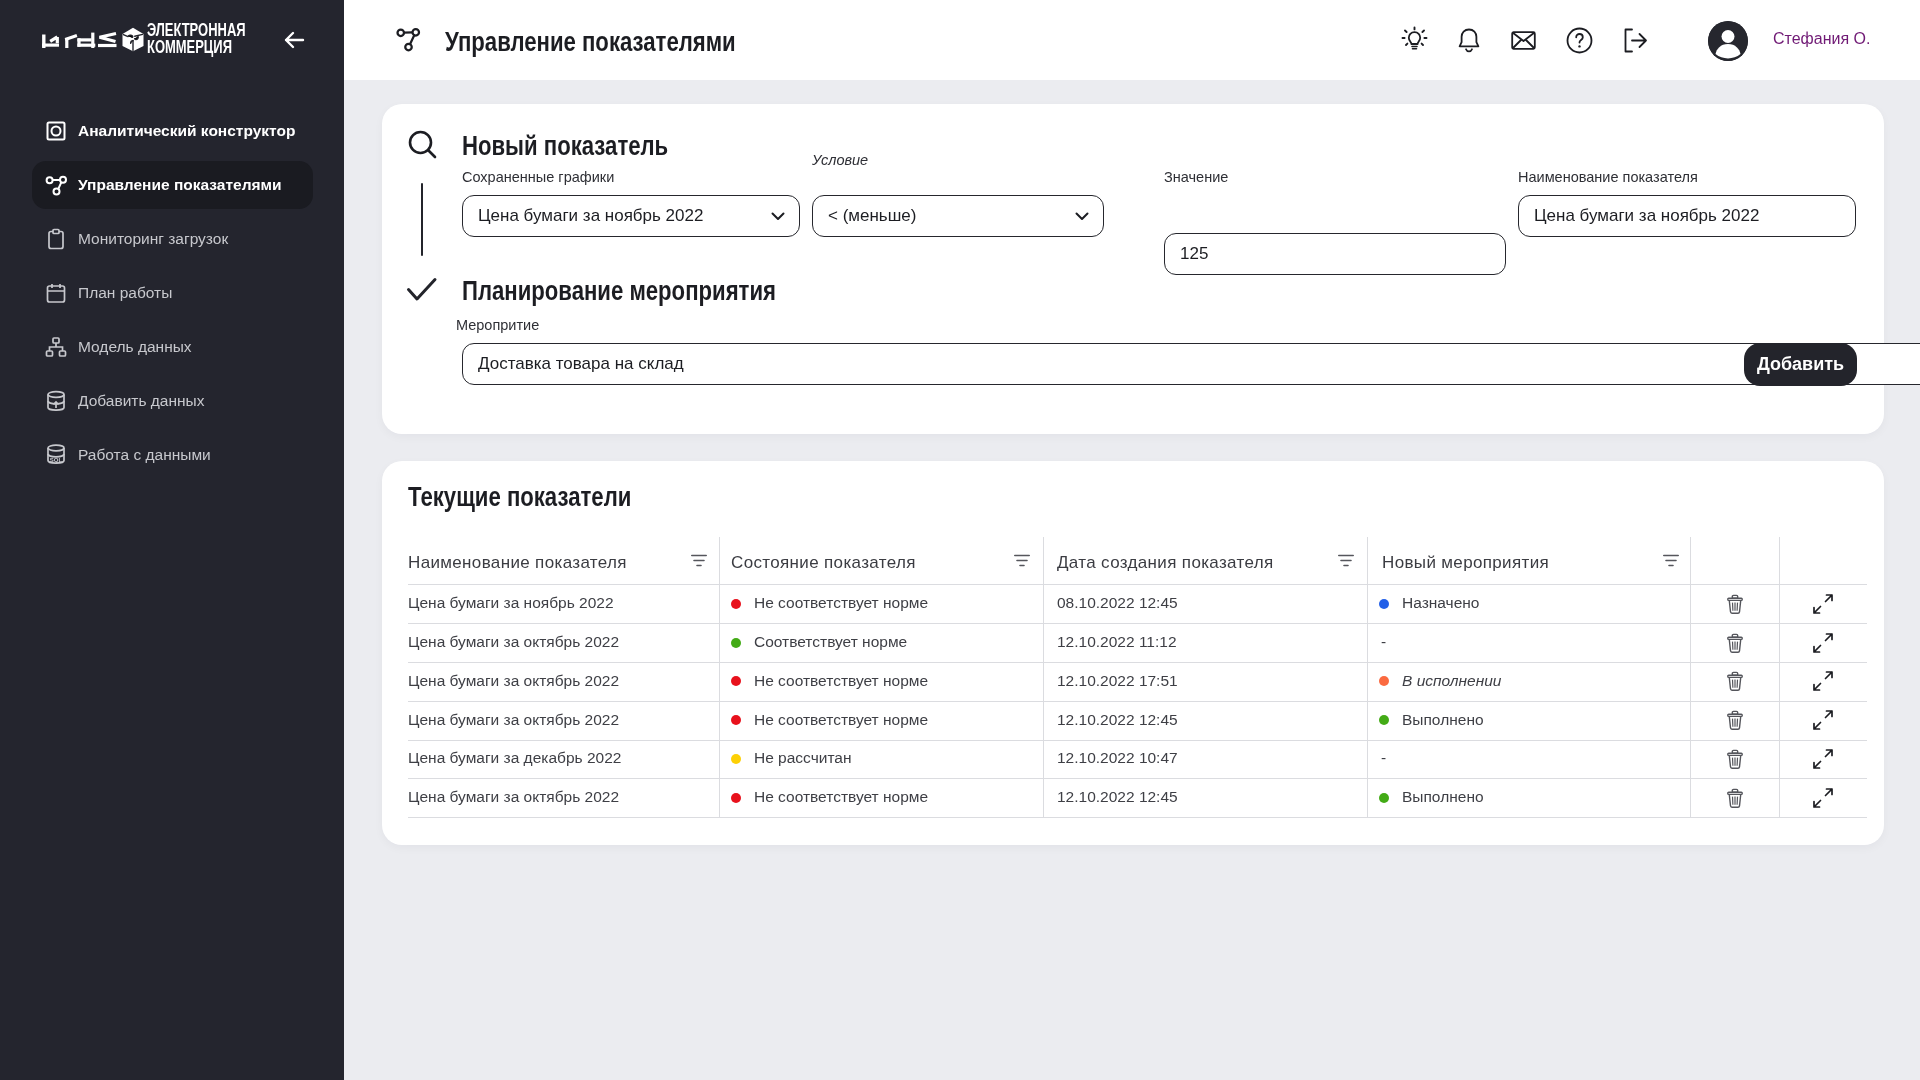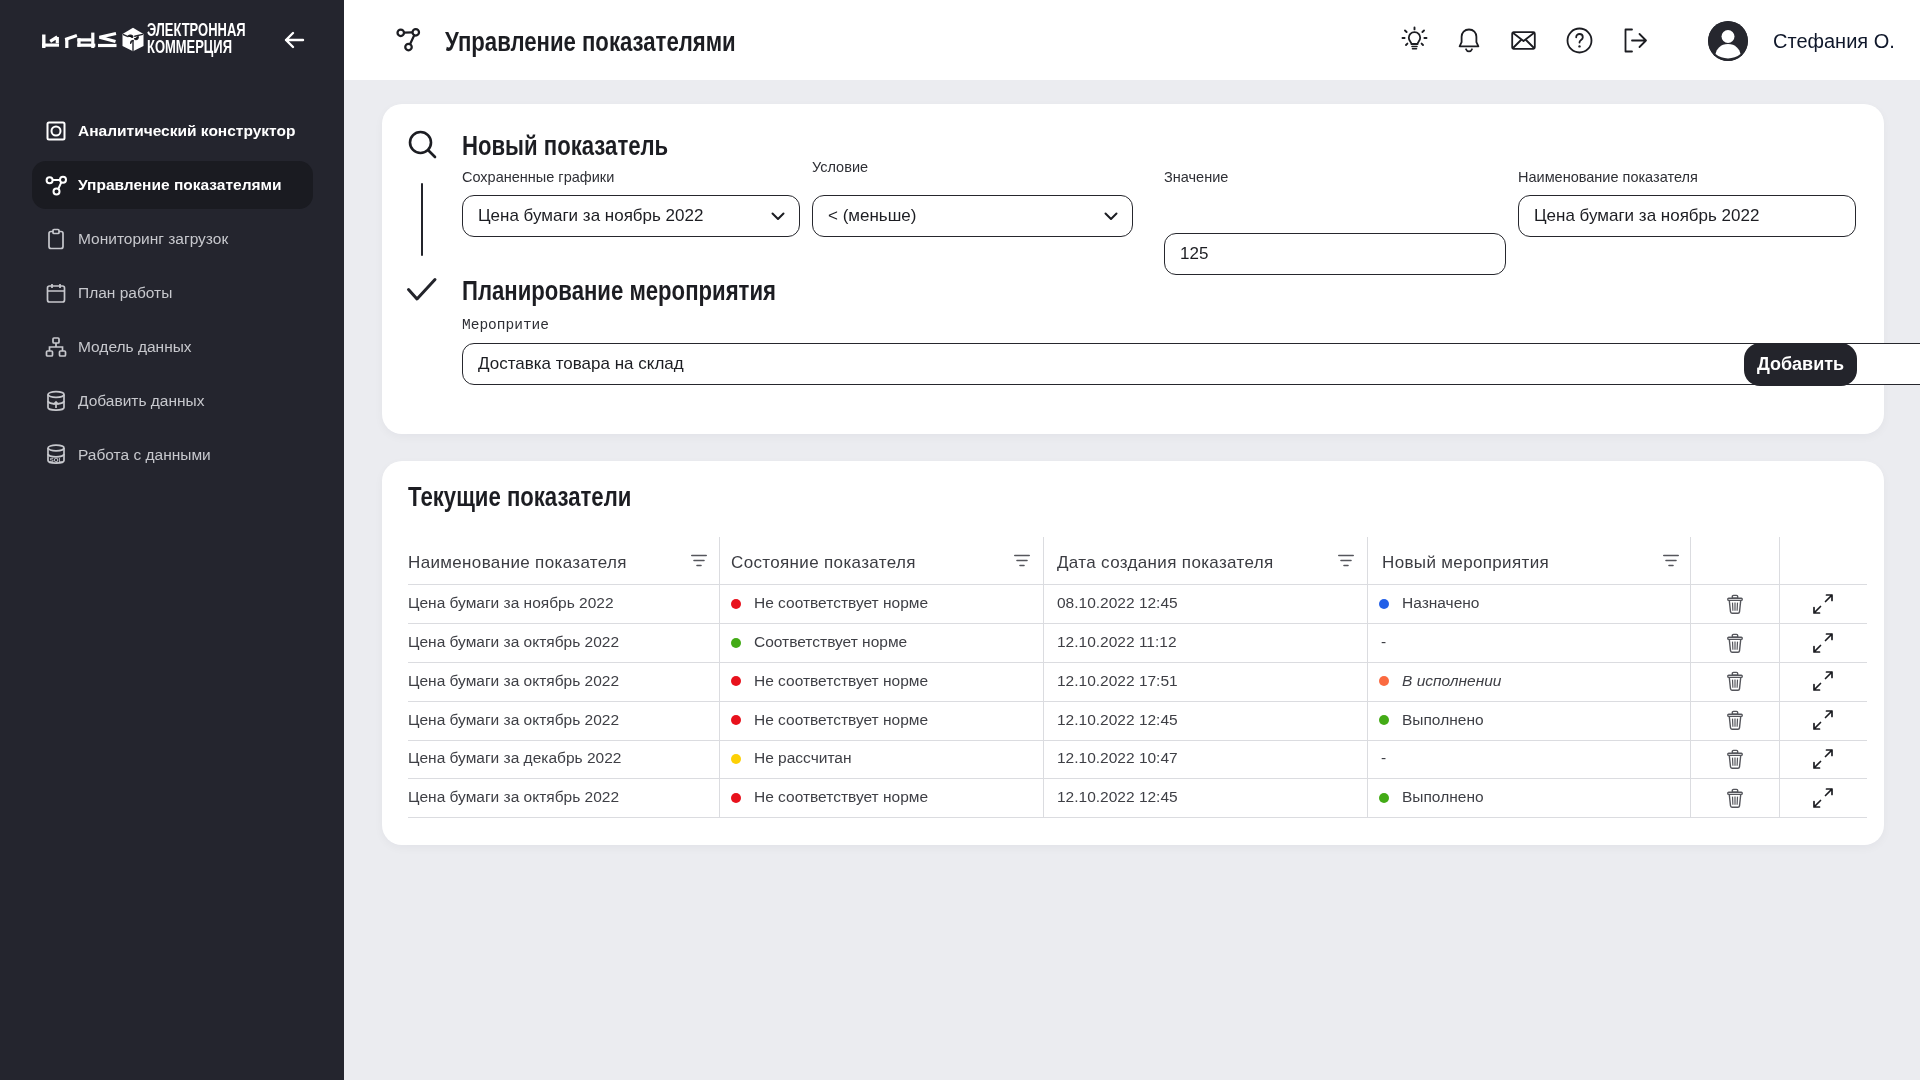--- a/index.html
+++ b/index.html
@@ -20,21 +20,21 @@
 .nav-item.bold { color:#fff; font-weight:700; }
 .nav-item.active { color:#fff; font-weight:700; }
 .nav-item.active::before { content:""; position:absolute; left:32px; top:3px; width:281px; height:48px; background:#1a1b21; border-radius:14px; }
 .nav-item .ic, .nav-item .lbl { z-index:1; }
 
 
 .topbar { position:absolute; left:344px; top:0; width:1576px; height:80px; background:#fff; }
 .tb-ic { position:absolute; top:27px; }
 .tb-title { position:absolute; left:101px; top:27px; font-size:27px; font-weight:700; color:#1c1d22; transform:scaleX(.82); transform-origin:left top; white-space:nowrap; }
 .avatar { position:absolute; left:1364px; top:21px; width:40px; height:40px; border-radius:50%; background:#26272e; overflow:hidden; }
-.uname { position:absolute; left:1429px; top:30px; font-size:20px; color:#0f172a; }
+.uname { position:absolute; left:1429px; top:30px; font-size:16px; color:#701a75; }
 
 
 .content { position:absolute; left:344px; top:80px; width:1576px; height:1000px; }
 .card { position:absolute; background:#fff; border-radius:20px; box-shadow:0 3px 10px rgba(35,36,43,0.04);text-align:center; }
 .card1 { left:38px; top:24px; width:1502px; height:330px; }
 .card2 { left:38px; top:381px; width:1502px; height:384px; }
 
 .h1 { position:absolute; font-size:27px; font-weight:700; color:#1c1d22; transform:scaleX(.82); transform-origin:left top; white-space:nowrap; }
 .flabel { position:absolute; font-size:14.5px; color:#2e2f35; }
 .field { position:absolute; height:42px; border:1px solid #26272d; border-radius:12px; background:#fff; font-size:17px; color:#1c1d22; display:flex; align-items:center; padding:0 15px; white-space:nowrap; }
@@ -193,43 +193,43 @@
 
   <div class="card card1">
     <svg style="position:absolute; left:24px; top:24px;" width="34" height="34" viewBox="0 0 34 34" fill="none" stroke="#1c1d22" stroke-width="2.6" stroke-linecap="round">
       <circle cx="14.5" cy="14.5" r="10.5"></circle>
       <path d="M22.5 22.5 L29 29"></path>
     </svg>
     <div class="h1" style="left:80px; top:27px;">Новый показатель</div>
     <div class="vline1"></div>
 
     <div class="flabel" style="left:80px; top:65px;">Сохраненные графики</div>
-    <div class="flabel" style="left:430px; top:55px;">Условие</div>
+    <div class="flabel" style="left:430px; top:48px;font-style:italic;">Условие</div>
     <div class="flabel" style="left:782px; top:65px;">Значение</div>
     <div class="flabel" style="left:1136px; top:65px;">Наименование показателя</div>
 
     <div class="field" style="left:80px; top:91px; width:338px;">Цена бумаги за ноябрь 2022
       <svg class="chev" width="14" height="9" viewBox="0 0 14 9" fill="none" stroke="#1c1d22" stroke-width="2" stroke-linecap="round" stroke-linejoin="round">
           <path d="M1.5 1.5 L7 7 L12.5 1.5"></path>
         </svg>
     </div>
-    <div class="field" style="left:430px; top:91px; width:321px;">&lt; (меньше)
+    <div class="field" style="left:430px; top:91px; width:292px;">&lt; (меньше)
       <svg class="chev" width="14" height="9" viewBox="0 0 14 9" fill="none" stroke="#1c1d22" stroke-width="2" stroke-linecap="round" stroke-linejoin="round">
           <path d="M1.5 1.5 L7 7 L12.5 1.5"></path>
         </svg>
     </div>
     <div class="field" style="left:782px; top:91px; width:342px;margin-top:38px;">125</div>
     <div class="field" style="left:1136px; top:91px; width:338px;">Цена бумаги за ноябрь 2022</div>
 
     <svg style="position:absolute; left:23px; top:172px;" width="34" height="28" viewBox="0 0 34 28" fill="none" stroke="#23242b" stroke-width="3" stroke-linecap="round" stroke-linejoin="round">
       <path d="M3.5 13.5 L12 23 L30 3.5"></path>
     </svg>
     <div class="h1" style="left:80px; top:172px;">Планирование мероприятия</div>
 
-    <div class="flabel" style="left:80px; top:213px;font-family:Liberation Mono, monospace;">Меропритие</div>
+    <div class="flabel" style="left:74px; top:213px;">Меропритие</div>
     <div class="field" style="left:80px; top:239px; width:1533px;">Доставка товара на склад
       <svg class="chev" width="14" height="9" viewBox="0 0 14 9" fill="none" stroke="#1c1d22" stroke-width="2" stroke-linecap="round" stroke-linejoin="round">
           <path d="M1.5 1.5 L7 7 L12.5 1.5"></path>
         </svg>
     </div>
     <div class="btn">Добавить</div>
   </div>
 
   <div class="card card2">
     <div class="h1" style="left:26px; top:21px;">Текущие показатели</div>

